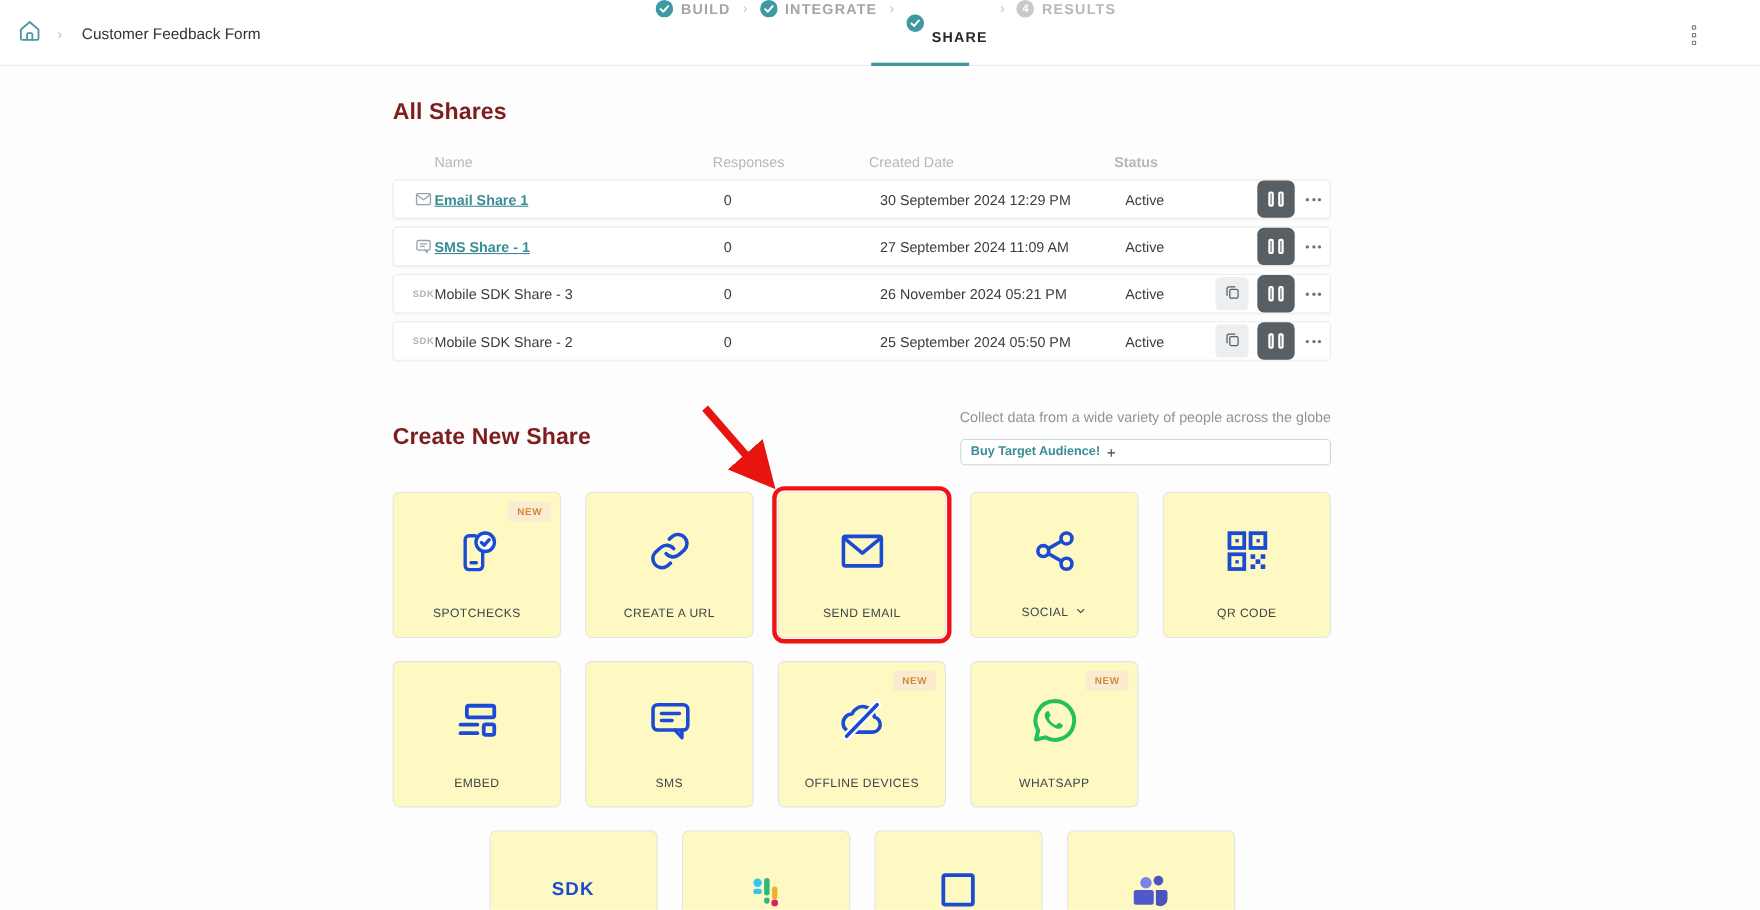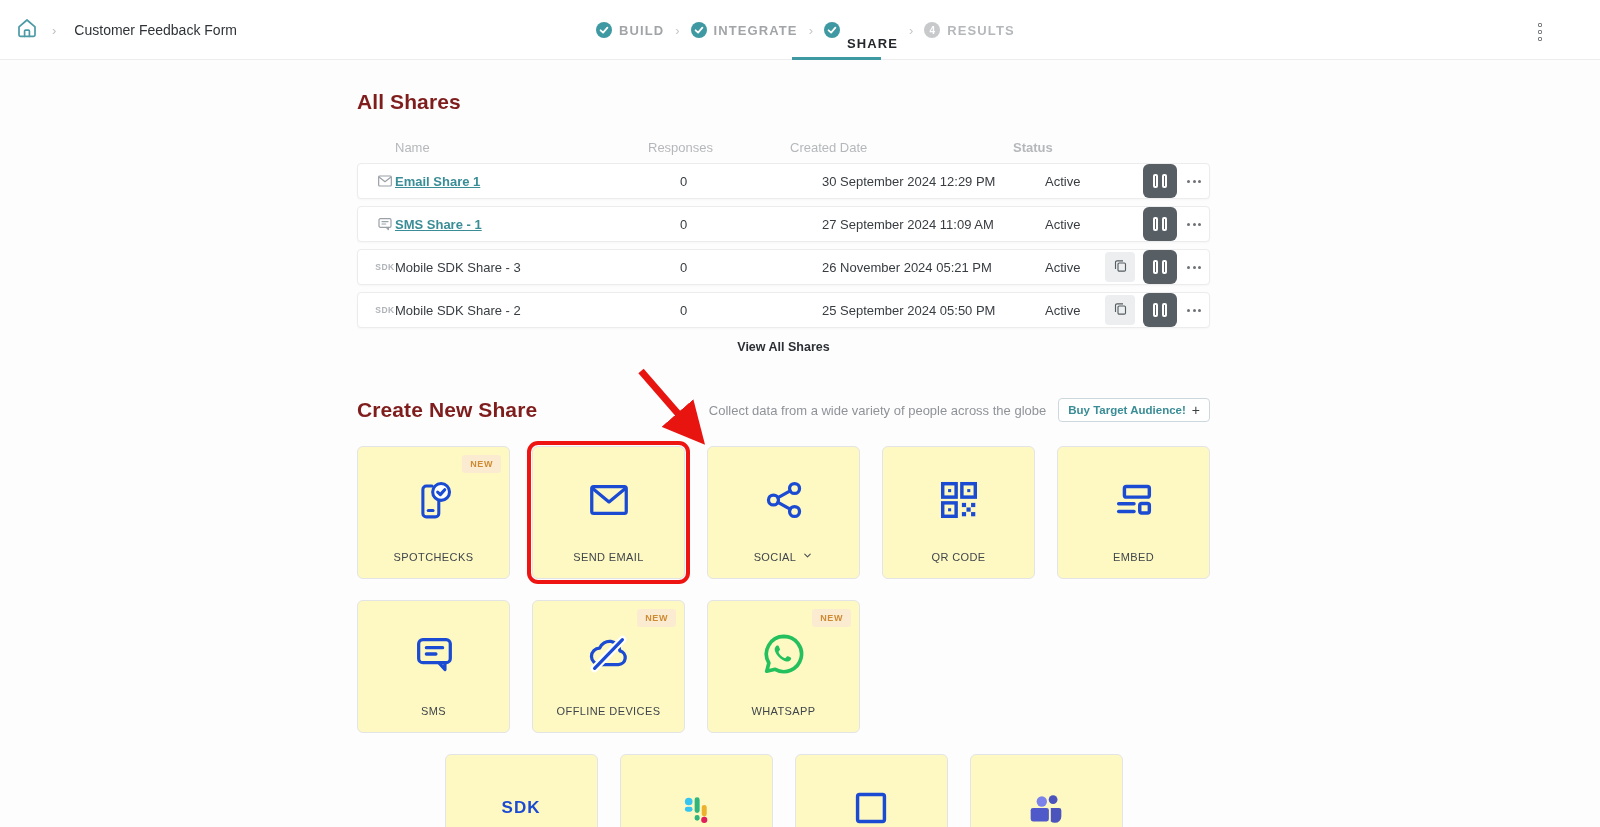--- a/index.html
+++ b/index.html
@@ -6,21 +6,21 @@
   html, body { width: 1600px; height: 827px; overflow: hidden; background: #fdfdfd;
     font-family: "Liberation Sans", sans-serif; color: #33383d; }
 
   
   .header { position: relative; height: 60px; background: #fff; border-bottom: 1px solid #ededed; }
   .header-left { position: absolute; left: 14px; top: 0; height: 60px; display: flex; align-items: center; gap: 12px; }
   .home-btn { width: 26px; height: 26px; display: flex; align-items: center; justify-content: center; cursor: pointer; }
   .crumb-sep { color: #b9bec2; font-size: 13px; }
   .crumb-title { font-size: 14px; color: #2f3338; margin-left: 6px; }
 
-  .stepper { position: absolute; left: 596px; top: 0; height: 60px; display: flex; align-items: center; gap: 11px; }
+  .stepper { position: absolute; left: 596px; top: 0; height: 60px; display: flex; align-items: flex-start; gap: 11px; }
   .step { display: flex; align-items: center; gap: 7px; font-size: 13px; font-weight: 600; letter-spacing: 1.1px; cursor: pointer; }
   .step.done .step-label { color: #a2a5a8; }
   .step.active .step-label { color: #24282c; font-weight: 700; margin-top: 26px; }
   .step.upcoming .step-label { color: #b5b8bb; }
   .step-circle { width: 16px; height: 16px; border-radius: 50%; display: flex; align-items: center; justify-content: center; }
   .step-circle.num { background: #c7c9cb; color: #fff; font-size: 10px; font-weight: 700; letter-spacing: 0; }
   .step-sep { color: #c4c7c9; font-size: 13px; }
   .share-underline { position: absolute; left: 792px; top: 57px; width: 89px; height: 3px; background: #3f99a2; }
 
   .kebab { position: absolute; right: 56px; top: 21px; display: flex; flex-direction: column; gap: 3px; cursor: pointer; padding: 2px; }
@@ -36,40 +36,40 @@
   .th-name { margin-left: 38px; width: 253px; }
   .th-resp { width: 142px; }
   .th-created { width: 223px; }
   .th-status { flex: 1; font-weight: bold; }
 
   .share-row { display: flex; align-items: center; height: 36px; background: #fff;
     border: 1px solid #ececec; border-radius: 4px; margin-bottom: 7px;
     box-shadow: 0 1px 2px rgba(0,0,0,.03); }
   .row-icon { width: 20px; margin-left: 17px; display: flex; align-items: center; justify-content: center; color: #9aa1a7; }
   .sdk-mini { font-size: 8.5px; font-weight: 700; color: #b0b4b8; letter-spacing: .5px; }
-  .cell-name { width: 285px; font-size: 13px; }
+  .cell-name { width: 263px; font-size: 13px; }
   .cell-name .link { color: #3a8d96; font-weight: 700; text-decoration: underline; cursor: pointer; }
   .cell-name .plain { color: #383d42; }
   .cell-resp { width: 142px; font-size: 13px; color: #383d42; }
   .cell-created { width: 223px; font-size: 13px; color: #383d42; }
   .cell-status { flex: 1; font-size: 13px; color: #383d42; }
   .row-actions { display: flex; align-items: center; gap: 8px; margin-right: 6px; }
   .copy-btn { width: 30px; height: 30px; background: #eceeef; border: none; border-radius: 4px;
     display: flex; align-items: center; justify-content: center; cursor: pointer; }
   .pause-btn { width: 34px; height: 34px; background: #575e64; border: none; border-radius: 6px;
     display: flex; align-items: center; justify-content: center; gap: 4px; cursor: pointer; }
   .pause-btn i { display: block; width: 5px; height: 14px; border: 2px solid #fff; border-radius: 2px; }
   .dots-btn { display: flex; gap: 2.5px; background: none; border: none; cursor: pointer; padding: 4px 2px; }
   .dots-btn i { width: 3px; height: 3px; border-radius: 50%; background: #6d7control3; background: #6d7276; }
 
   .view-all { text-align: center; font-size: 12.5px; font-weight: 700; color: #2c3034; margin-top: 12px; cursor: pointer; }
 
   
   .cns-head { display: flex; align-items: center; justify-content: space-between; margin-top: 44px; }
-  .cns-right { display: flex; align-items: center; gap: 12px; }
+  .cns-right { display: flex; gap: 12px; flex-direction: column; }
   .cns-caption { font-size: 13px; color: #8f9398; }
   .buy-btn { display: flex; align-items: center; gap: 6px; border: 1px solid #ccd8de; background: #fff;
     border-radius: 4px; padding: 5px 9px; cursor: pointer;
     color: #3a8d96; font-size: 11.5px; font-weight: 700; font-family: "Liberation Sans", sans-serif; }
   .buy-btn .plus { color: #3b3f43; font-size: 14px; font-weight: 400; line-height: 10px; }
 
   .cards-grid { display: grid; grid-template-columns: repeat(5, 153px); gap: 21px 22px; margin-top: 24px; }
   .card { position: relative; height: 133px; background: #fef9c3; border: 1px solid #e3e4e5; border-radius: 6px;
     display: flex; align-items: center; justify-content: center; cursor: pointer; }
   .card-label { position: absolute; bottom: 15px; left: 0; right: 0; text-align: center;
@@ -260,21 +260,20 @@
           <i></i>
         </button>
       <button class="dots-btn">
           <i></i>
           <i></i>
           <i></i>
         </button>
     </span>
   </div>
 
-  <div class="view-all">View All Shares</div>
 
   <div class="cns-head">
     <h2 class="section-title">Create New Share</h2>
     <div class="cns-right">
       <span class="cns-caption">Collect data from a wide variety of people across the globe</span>
       <button class="buy-btn">
         <span>Buy Target Audience!</span>
         <span class="plus">+</span>
       </button>
     </div>
@@ -288,20 +287,29 @@
         <svg width="46" height="46" viewBox="0 0 24 24" fill="none" stroke="#1a4bd2" stroke-width="1.6" stroke-linecap="round" stroke-linejoin="round">
           <path d="M14.5 12.5V19a1.8 1.8 0 0 1-1.8 1.8H8A1.8 1.8 0 0 1 6.2 19V6.5A1.8 1.8 0 0 1 8 4.7h3"></path>
           <line x1="9" y1="17.5" x2="11.5" y2="17.5"></line>
           <circle cx="15.7" cy="7.8" r="4.4" fill="#fff"></circle>
           <polyline points="13.9,7.9 15.3,9.2 17.6,6.6"></polyline>
         </svg>
       </span>
       <span class="card-label">SPOTCHECKS</span>
     </div>
 
+    <div class="card">
+      <span class="icon-wrap">
+        <svg width="46" height="46" viewBox="0 0 24 24" fill="none" stroke="#1a4bd2" stroke-width="1.7" stroke-linecap="round" stroke-linejoin="round">
+          <path d="M10.2 13.2a4.3 4.3 0 0 0 6.1.5l2.6-2.3a4.3 4.3 0 0 0-5.7-6.4l-1.5 1.3"></path>
+          <path d="M13.8 10.8a4.3 4.3 0 0 0-6.1-.5l-2.6 2.3a4.3 4.3 0 0 0 5.7 6.4l1.5-1.3"></path>
+        </svg>
+      </span>
+      <span class="card-label">CREATE A URL</span>
+    </div>
 
     <div class="card highlighted">
       <span class="icon-wrap">
         <svg width="46" height="46" viewBox="0 0 24 24" fill="none" stroke="#1a4bd2" stroke-width="1.7" stroke-linejoin="round">
           <rect x="3" y="5" width="18" height="14" rx="1"></rect>
           <polyline points="3.5,6 12,13 20.5,6"></polyline>
         </svg>
       </span>
       <span class="card-label">SEND EMAIL</span>
     </div>

